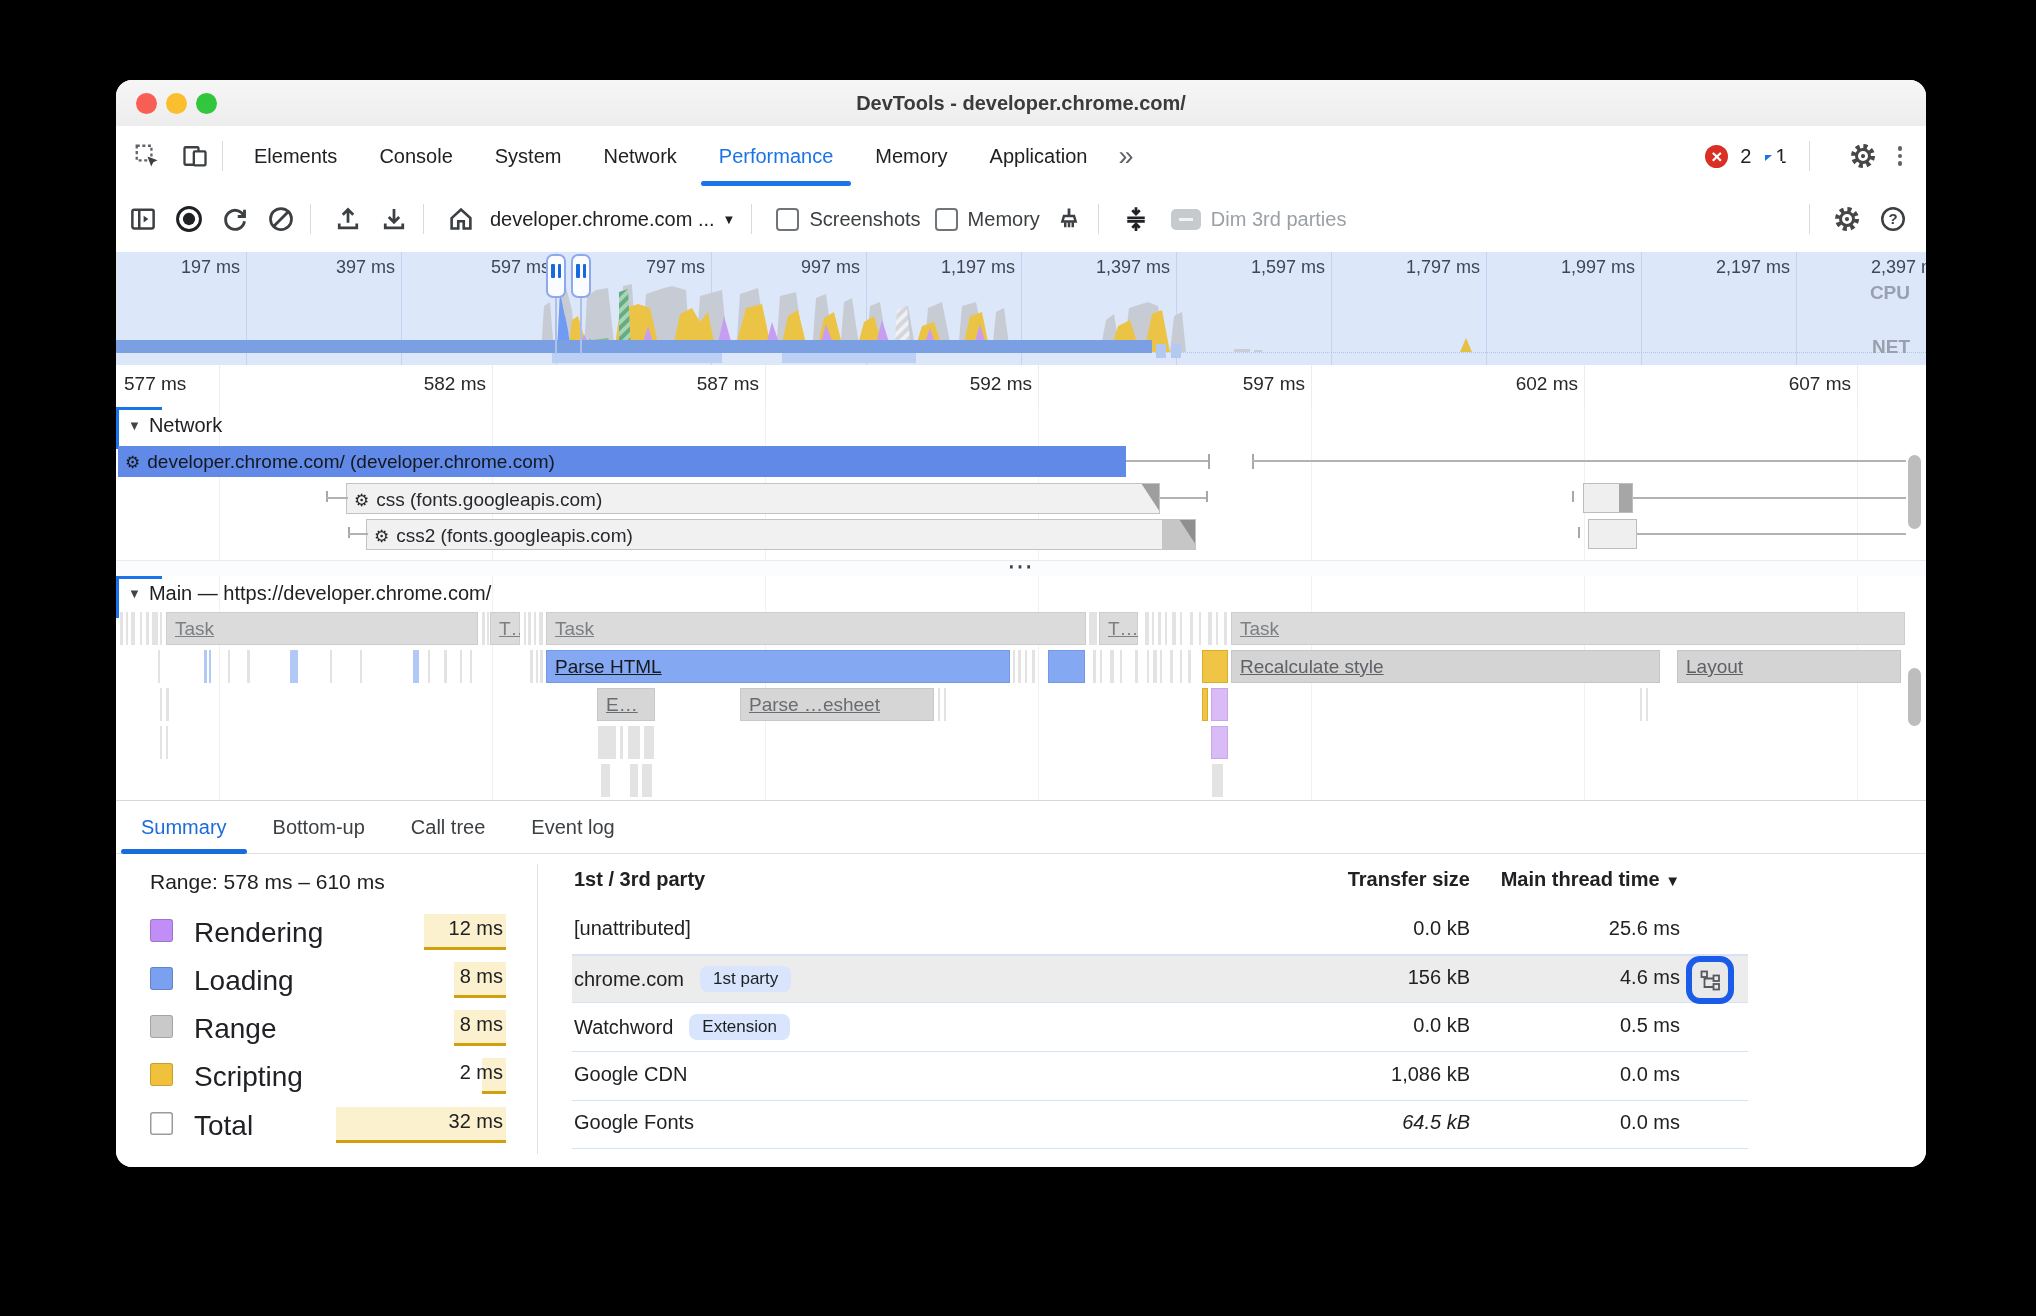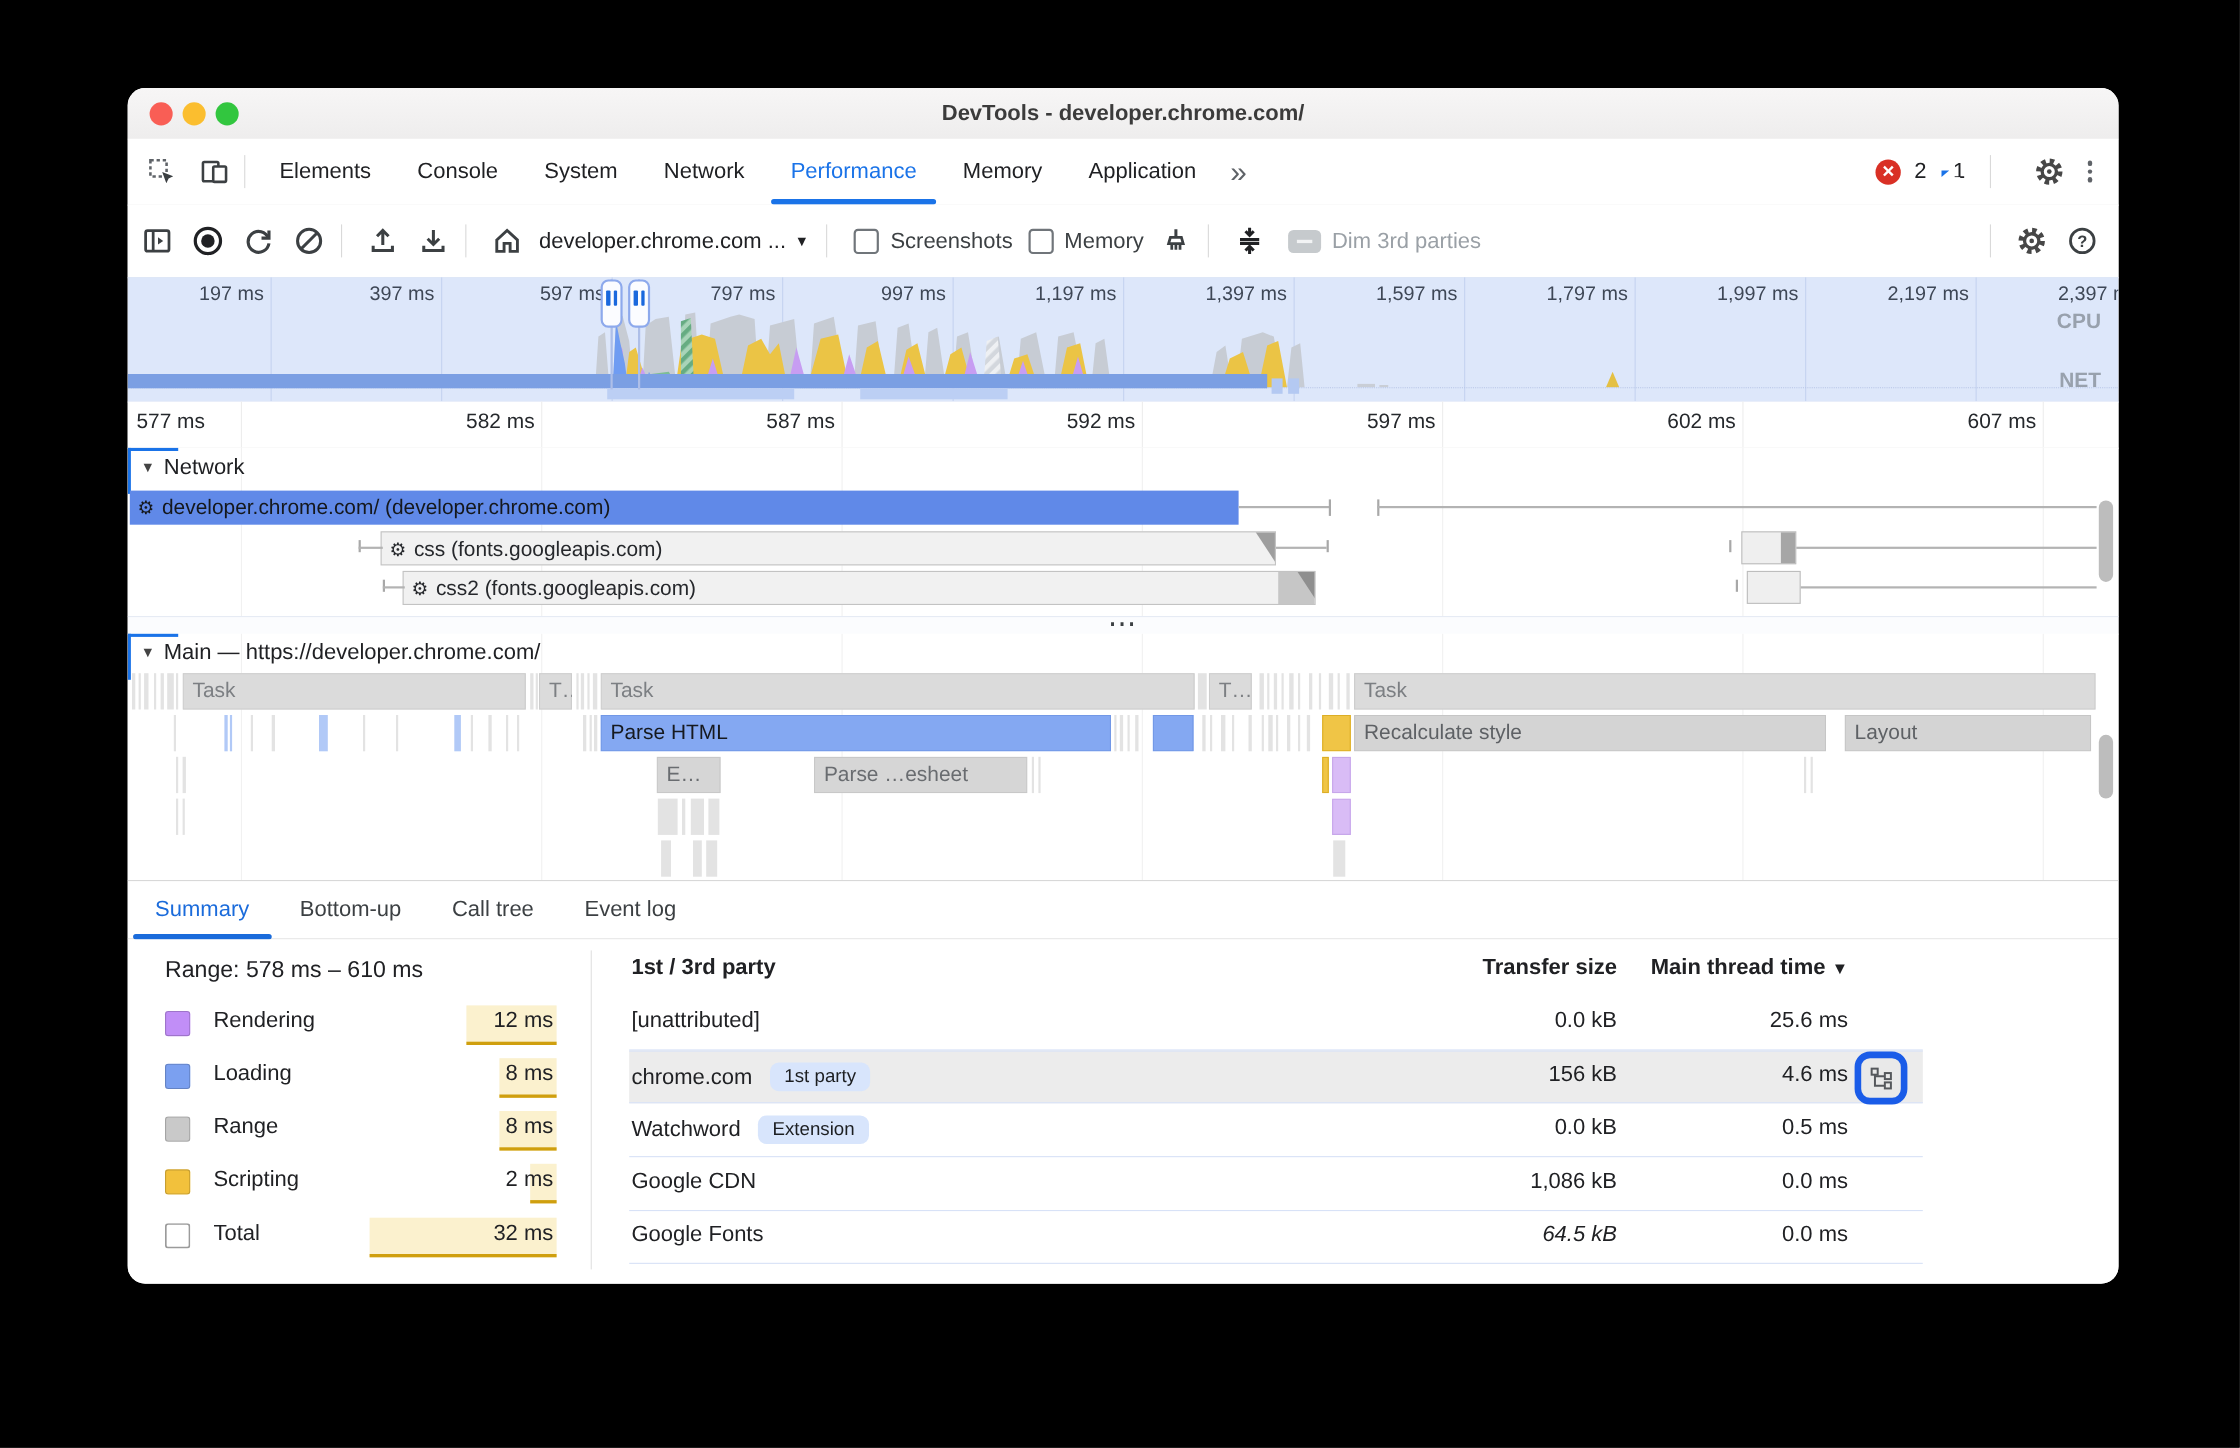--- a/index.html
+++ b/index.html
@@ -80,21 +80,21 @@
   .nb .cornerd{position:absolute;right:-1px;top:-1px;width:19px;height:29px;
                background:#9e9e9e;clip-path:polygon(0 0,100% 0,100% 100%);}
   .nb .endblk{position:absolute;right:-1px;top:-1px;width:34px;height:31px;background:#c6c6c6;}
   .nb .endblk::after{content:"";position:absolute;right:0;top:0;width:17px;height:26px;
                background:#8f8f8f;clip-path:polygon(0 0,100% 0,100% 100%);}
   .wline{position:absolute;height:2px;background:#b3b3b3;}
   .wtick{position:absolute;width:2px;height:15px;background:#a8a8a8;}
   .nbox{position:absolute;height:30px;background:#efefef;border:1px solid #bdbdbd;box-sizing:border-box;}
   .nbox .strip{position:absolute;right:0;top:0;bottom:0;width:13px;background:#a6a6a6;}
   .fb{position:absolute;height:33px;line-height:33px;font-size:19px;white-space:nowrap;overflow:hidden;box-sizing:border-box;}
-  .fb.lab{padding-left:9px;}
+  .fb.lab{padding-left:9px;text-decoration:underline;}
   .fb.t{background:#dbdbdb;color:#7c7f83;box-shadow:inset 0 0 0 1px #cdcdcd;}
   .fb.t2{background:#d4d4d4;color:#5e6165;box-shadow:inset 0 0 0 1px #c6c6c6;}
   .fb.d{background:#d6d6d6;color:#696c70;box-shadow:inset 0 0 0 1px #c8c8c8;}
   .fb.s{background:#e3e3e3;}
   .fb.sb{background:#b1c9f7;}
   .fb.b{background:#84a8f2;color:#16191e;box-shadow:inset 0 0 0 1px #7298e6;}
   .fb.y{background:#f0c546;box-shadow:inset 0 0 0 1px #dcae26;}
   .fb.p{background:#d9bcf6;box-shadow:inset 0 0 0 1px #c7a7ea;}
   .splitter{position:absolute;left:0;top:480px;width:100%;height:16px;background:#fbfcfe;
             border-top:1px solid #e6ebf4;text-align:center;}
@@ -104,21 +104,21 @@
   .bottomtabs{position:absolute;left:0;top:720px;width:100%;height:54px;background:#fff;
               border-top:1px solid #d8d8d8;border-bottom:1px solid #e2e2e2;display:flex;align-items:center;padding-left:2px;box-sizing:border-box;}
   .btab{height:53px;line-height:53px;padding:0 23px;font-size:20px;color:#3c4043;position:relative;white-space:nowrap;}
   .btab.active{color:#1a6bdb;}
   .btab.active::after{content:"";position:absolute;left:3px;right:3px;bottom:0;height:5px;border-radius:4px;background:#1a6bdb;}
   
   .summary{position:absolute;left:0;top:774px;width:100%;height:313px;background:#fff;}
   .rangehead{position:absolute;left:34px;top:16px;font-size:21px;color:#202124;}
   .legendrow{position:absolute;left:34px;width:356px;height:36px;}
   .sw{position:absolute;left:0;top:5px;width:23px;height:23px;border-radius:3px;box-shadow:inset 0 0 0 1px rgba(0,0,0,.18);}
-  .legname{position:absolute;left:44px;top:3px;font-size:20px;color:#202124;}
+  .legname{position:absolute;left:44px;top:3px;font-size:28px;color:#202124;}
   .legval{position:absolute;right:0;top:3px;font-size:20px;color:#202124;z-index:1;padding:0 3px;}
   .leghl{position:absolute;right:0;top:0;height:33px;background:#fbf1ce;border-bottom:3px solid #cf9f0e;}
   .sumdiv{position:absolute;left:421px;top:10px;height:290px;width:1px;background:#e0e0e0;}
   .ptable{position:absolute;left:456px;top:0;width:1180px;height:313px;}
   .pth{position:absolute;top:14px;font-size:20px;font-weight:bold;color:#202124;white-space:nowrap;}
   .ptrow{position:absolute;left:0;width:1176px;height:48px;border-bottom:1px solid #d8e2f7;box-sizing:border-box;}
   .ptrow.hl{background:#ececec;border-top:1px solid #d8e2f7;}
   .ptname{position:absolute;left:2px;top:10px;font-size:20px;color:#202124;white-space:nowrap;display:flex;align-items:center;}
   .chip{display:inline-block;margin-left:16px;background:#d8e5fc;color:#1c1e21;border-radius:8px;
         padding:2px 13px;font-size:17px;line-height:22px;}

